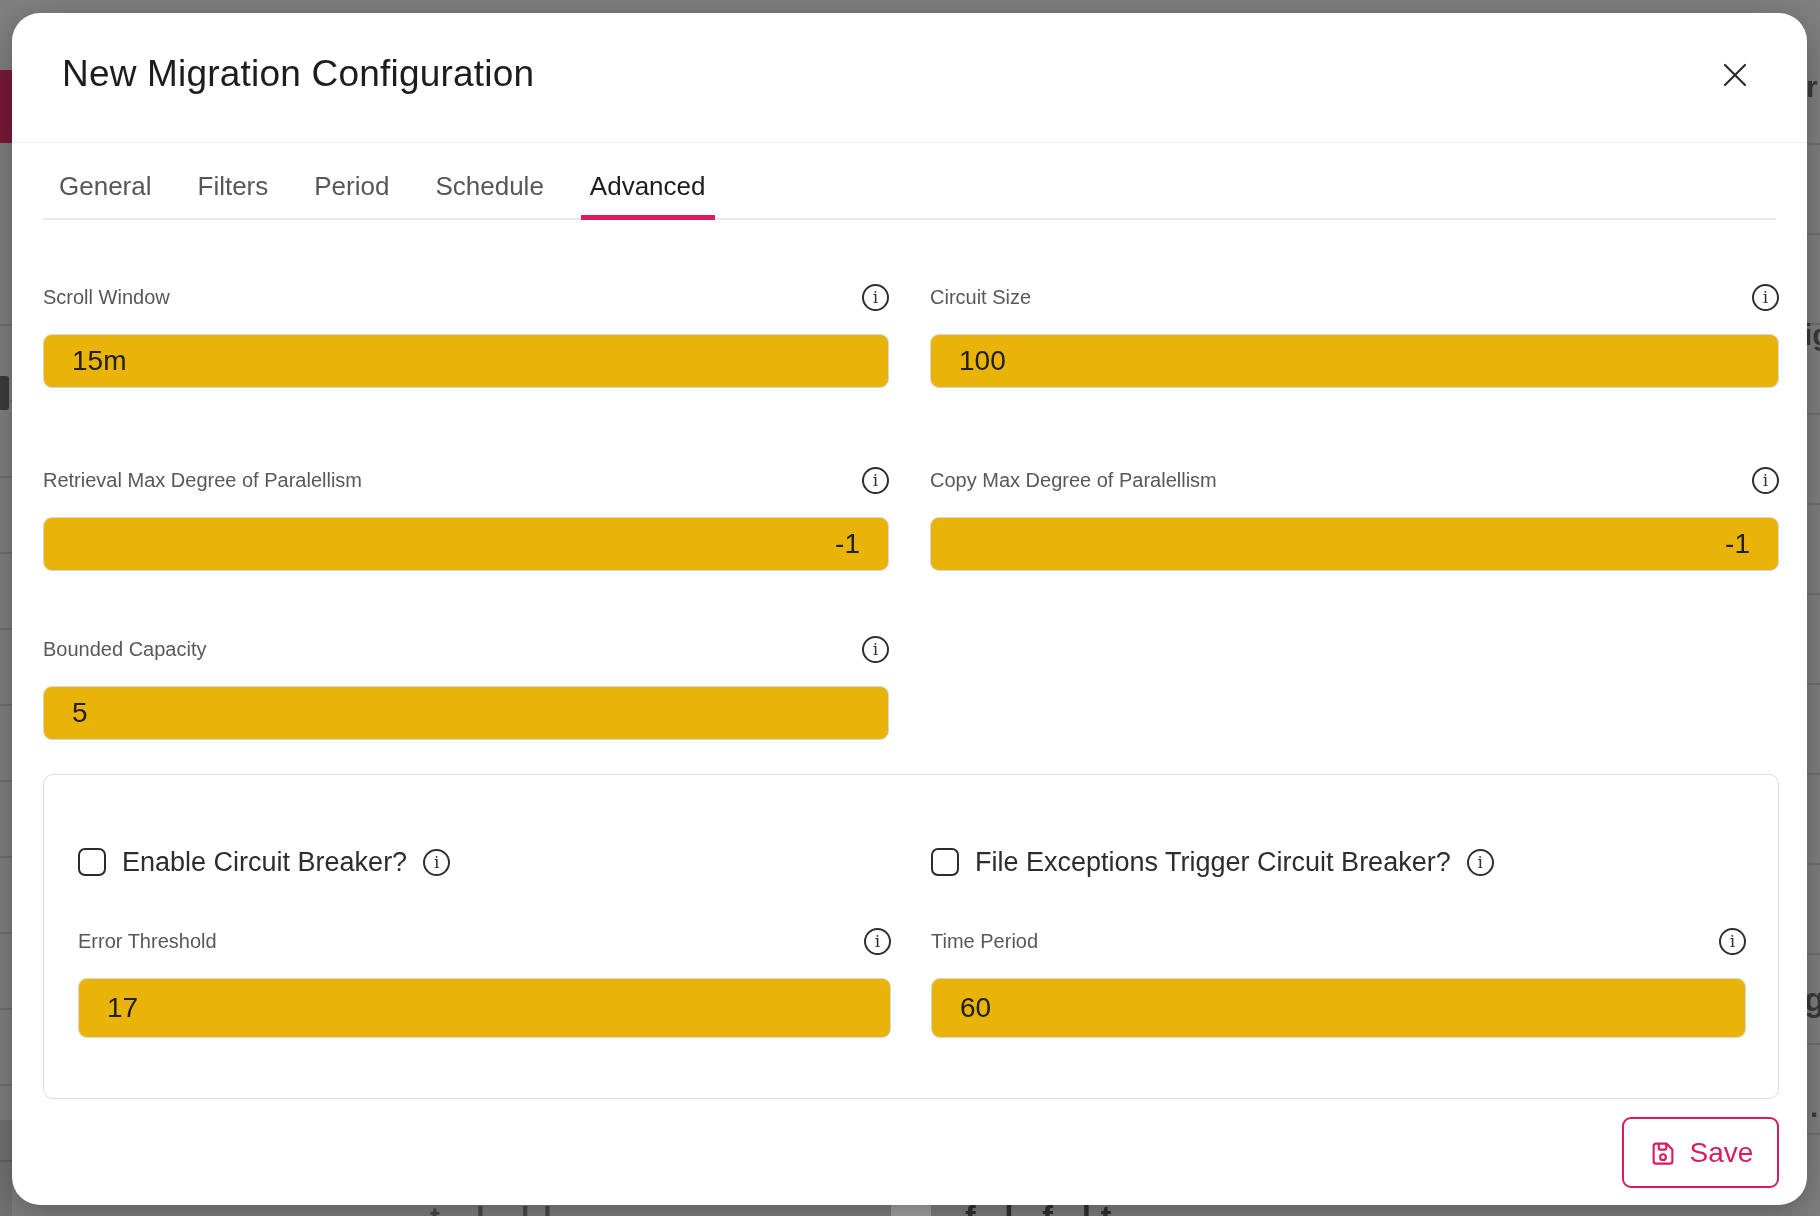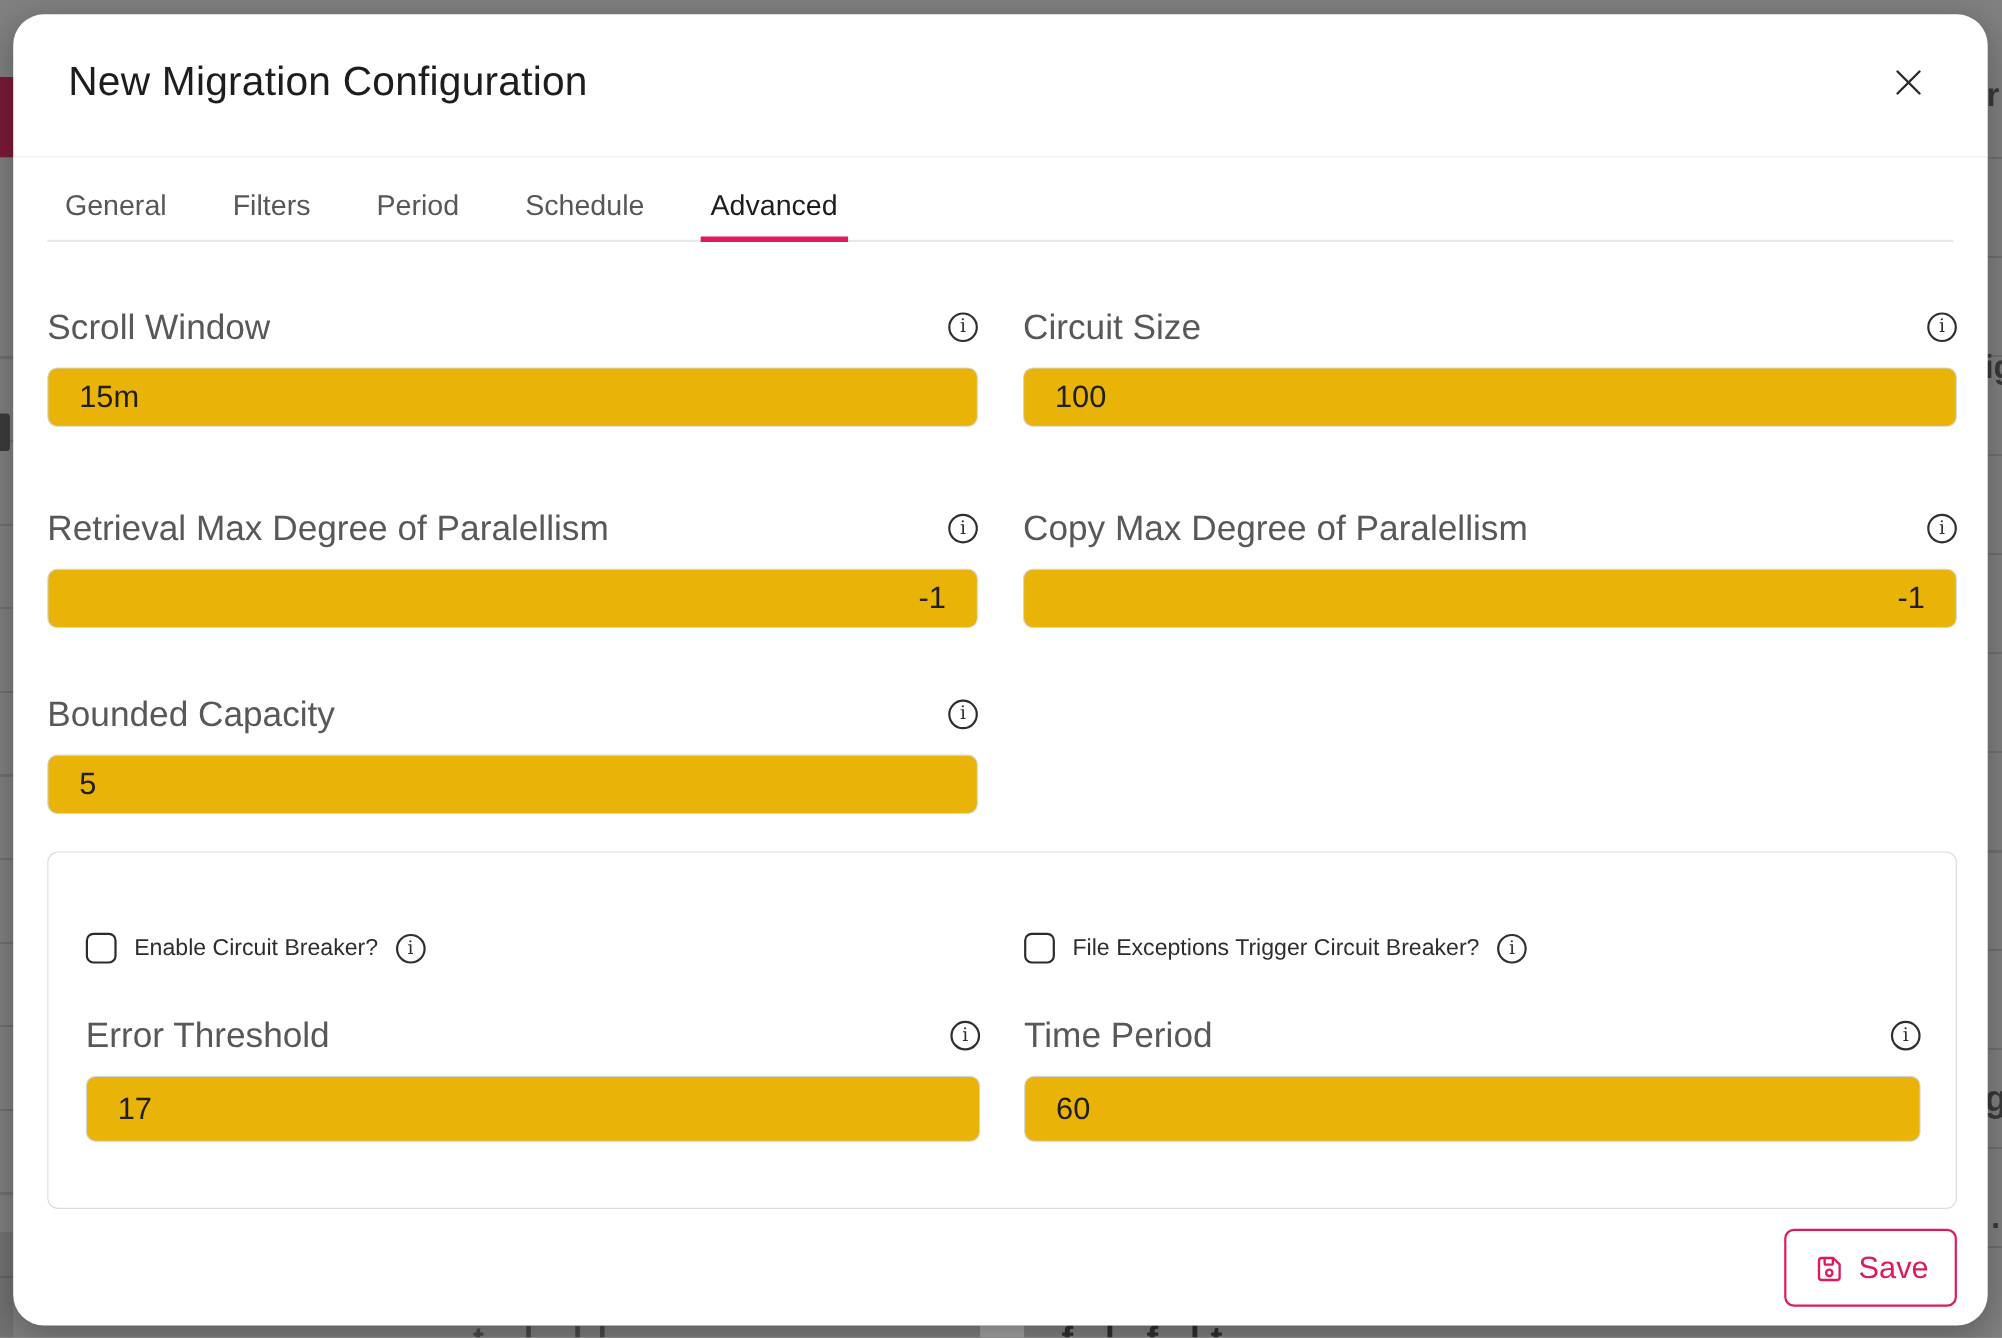--- a/index.html
+++ b/index.html
@@ -31,45 +31,45 @@
   .bd-gap-bottom{position:absolute;left:891px;top:1205px;width:40px;height:11px;background:#a6a6a6;}
 
   
   .modal{position:absolute;left:12px;top:13px;width:1795px;height:1192px;background:#fff;
     border-radius:28px;box-shadow:0 8px 34px rgba(0,0,0,.30);overflow:hidden;}
 
   .mheader{position:relative;height:130px;border-bottom:1px solid #EDEDED;}
   .mtitle{position:absolute;left:50px;top:40px;font-size:37px;color:var(--ink);letter-spacing:.2px;}
   .close-btn{position:absolute;right:52px;top:42px;width:40px;height:40px;display:flex;align-items:center;justify-content:center;cursor:pointer;background:none;border:none;}
 
-  .tabs{margin:0 31px;height:77px;border-bottom:2px solid #E9E9E9;display:flex;align-items:flex-end;gap:60px;padding-left:16px;}
+  .tabs{margin:0 31px;height:77px;border-bottom:2px solid #E9E9E9;display:flex;align-items:flex-end;gap:46px;padding-left:16px;}
   .tab{font-size:26px;color:#575757;padding-bottom:16px;position:relative;cursor:pointer;white-space:nowrap;}
   .tab.active{color:var(--ink);}
   .tab.active::after{content:"";position:absolute;left:-9px;right:-9px;bottom:-2px;height:5px;background:var(--accent);}
 
   .mbody{padding:57px 28px 0 31px;}
   .grid{display:grid;grid-template-columns:846px 849px;column-gap:41px;}
 
   .label-row{display:flex;justify-content:space-between;align-items:center;height:40px;margin-bottom:17px;}
-  .flabel{font-size:32px;color:var(--label);}
+  .flabel{font-size:20px;color:var(--label);}
   .info{width:27px;height:27px;border:2px solid #2f2f2f;border-radius:50%;display:flex;align-items:center;justify-content:center;
     font-family:"DejaVu Serif",serif;font-size:17px;color:#2f2f2f;flex:0 0 auto;line-height:1;}
   .tinput{height:54px;border:1.5px solid var(--input-border);border-radius:9px;background:#eab308;
     display:flex;align-items:center;padding:16px 28px;font-size:28px;color:#202020;}
   .tinput.right{justify-content:flex-end;}
 
   .row-gap1{margin-bottom:72px;}
   .row-gap2{margin-bottom:58px;}
   .row-gap3{margin-bottom:34px;}
 
   .cb-section{border:1.5px solid var(--section-border);border-radius:10px;height:325px;padding:72px 34px 0 34px;}
   .cb-grid{display:grid;grid-template-columns:813px 815px;column-gap:40px;}
   .cb-row{display:flex;align-items:center;gap:16px;height:30px;margin-bottom:44px;}
   .checkbox{width:28px;height:28px;border:2.5px solid #2b2b2b;border-radius:7px;background:#fff;flex:0 0 auto;cursor:pointer;}
-  .cb-label{font-size:21px;color:#2d2d2d;}
+  .cb-label{font-size:27px;color:#2d2d2d;}
   .cb-section .tinput{height:60px;}
 
   .footer{display:flex;justify-content:flex-end;margin-top:18px;}
   .save-btn{display:flex;align-items:center;justify-content:center;gap:12px;width:157px;height:71px;
     border:2px solid var(--accent);border-radius:9px;background:#fff;color:var(--accent);font-size:28px;
     font-family:"Liberation Sans",sans-serif;cursor:pointer;}
 </style>
 </head>
 <body>
 

